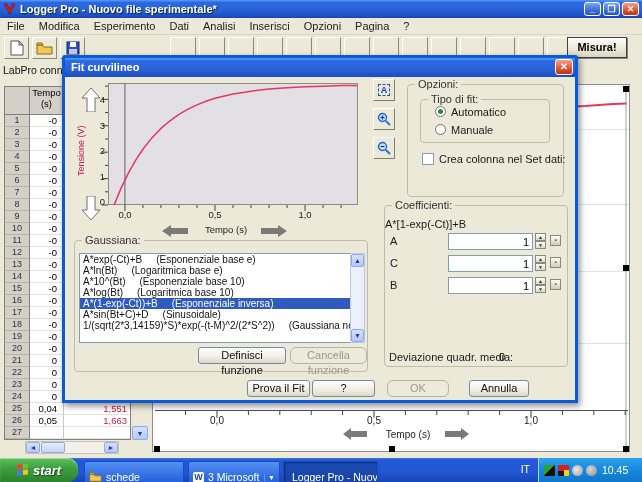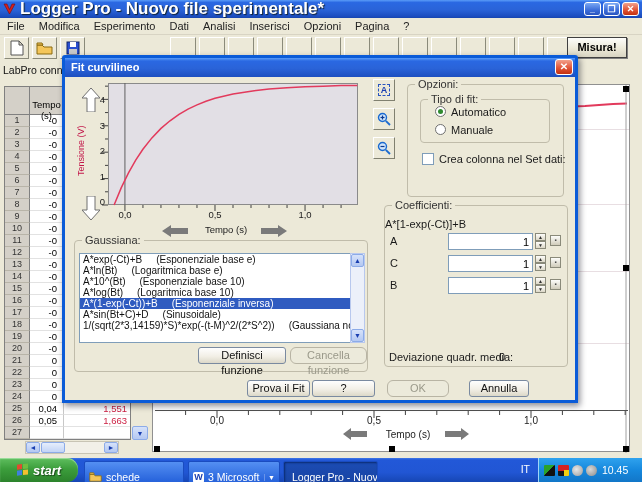--- a/index.html
+++ b/index.html
@@ -3,21 +3,21 @@
 <meta charset="utf-8">
 <style>
   * { margin:0; padding:0; box-sizing:border-box; font-family:"Liberation Sans",sans-serif; }
   html,body { background:#000; }
   #root { position:relative; width:642px; height:482px; background:#ece9d8; overflow:hidden; }
 
   
   #titlebar { position:absolute; left:0; top:0; width:642px; height:18px;
     background:linear-gradient(180deg,#5a9cf8 0%,#2a68e2 14%,#2a63d8 55%,#1c4ec0 90%,#1745ae 100%);
     display:flex; align-items:center; padding:0 3px; }
-  #titlebar .ttl { color:#fff; font-weight:bold; font-size:17px; text-shadow:1px 1px 1px #123; margin-left:4px;
+  #titlebar .ttl { color:#fff; font-weight:bold; font-size:11px; text-shadow:1px 1px 1px #123; margin-left:4px;
     white-space:nowrap; overflow:hidden; flex:1; }
   .winbtn { width:17px; height:14px; margin-left:2px; border-radius:3px; border:1px solid #fff;
     background:linear-gradient(180deg,#7aa8f4,#3b6cd8 60%,#2a55c0); color:#fff; font-size:9px; line-height:12px;
     text-align:center; font-weight:bold; }
   .winbtn.close { background:linear-gradient(180deg,#f2a18c,#e2573a 55%,#c23010); }
   #lp-icon { width:13px; height:13px; flex:0 0 13px; }
 
   #menubar { position:absolute; left:0; top:18px; width:642px; height:17px; background:#ece9d8;
     border-bottom:1px solid #d8d4c4; display:flex; align-items:center; font-size:11px; color:#222; }
   .menu-item { padding:1px 7px; }
@@ -29,21 +29,21 @@
   #tb-generic .tb-btn { width:26px; height:22px; background:#ece9d8; border:1px solid; border-color:#fff #8a8a7a #8a8a7a #fff; }
   #measure-btn { position:absolute; left:567px; top:1px; width:60px; height:21px; background:linear-gradient(180deg,#fdfdfb,#ece9d8 55%,#d8d4c2);
     border:1px solid #404040; box-shadow:1px 1px 0 #808080; font-size:11px; font-weight:bold; text-align:center; line-height:19px; }
   #statusline { position:absolute; left:3px; top:64px; font-size:10.5px; color:#111; white-space:nowrap; }
 
   
   #datatable { position:absolute; left:4px; top:86px; width:144px; height:370px; font-size:9.5px; }
   #datatable .grid { position:absolute; left:0; top:0; width:127px; border:1px solid #808080; background:#fff; }
   .thead { display:flex; height:28px; background:#d4d0c8; border-bottom:1px solid #808080; }
   .thead .c0 { width:25px; border-right:1px solid #808080; }
-  .thead .c1 { width:34px; border-right:1px solid #a0a0a0; text-align:center; padding-top:12px; line-height:11px; }
+  .thead .c1 { width:34px; border-right:1px solid #a0a0a0; text-align:center; padding-top:0; line-height:11px; }
   .thead .c2 { flex:1; }
   .trow { display:flex; height:12px; }
   .trow .c0 { width:25px; background:#d4d0c8; border-right:1px solid #808080; border-bottom:1px solid #b8b4a8;
     text-align:center; font-size:9px; color:#333; line-height:11px; }
   .trow .c1 { width:34px; border-right:1px solid #c8c8c8; border-bottom:1px solid #e2e2e2; text-align:right; padding-right:6px; line-height:11px; }
   .trow .c2 { flex:1; border-bottom:1px solid #e2e2e2; text-align:right; padding-right:3px; line-height:11px; color:#cc2244; }
   .sb-btn { position:absolute; background:linear-gradient(180deg,#d6e2fa,#b4c8f2); border:1px solid #8cabe8;
     color:#1a3fb0; font-size:7px; text-align:center; border-radius:2px; }
   #tbl-vsb-down { left:128px; top:340px; width:16px; height:14px; line-height:13px; }
   #tbl-hsb { position:absolute; left:21px; top:355px; width:94px; height:13px; background:#f2f0e8; border:1px solid #c8c4b4; }

